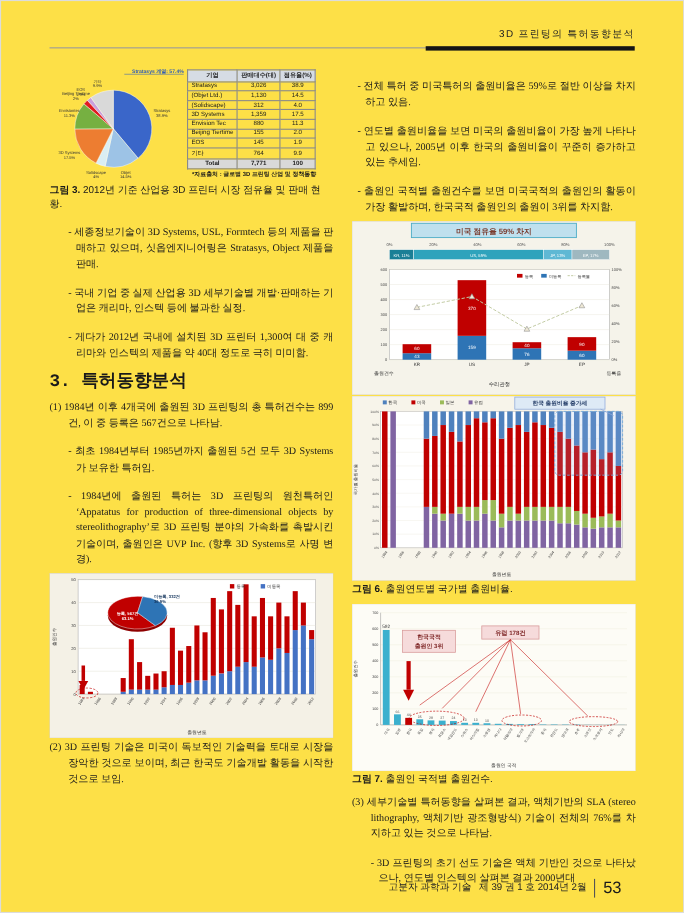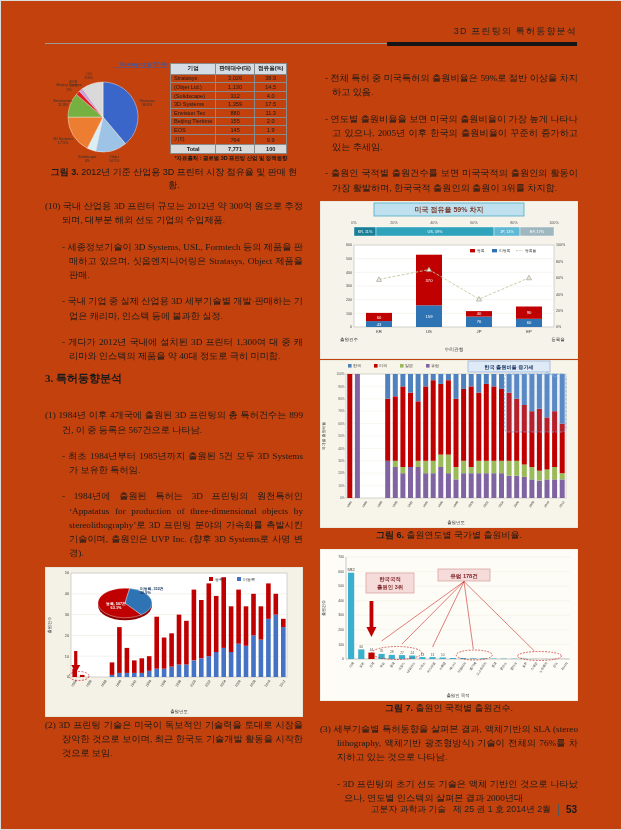--- a/index.html
+++ b/index.html
@@ -1,47 +1,47 @@
 <!DOCTYPE html>
 <html><head>
 <meta charset="utf-8">
 <style>
   html,body{margin:0;padding:0;background:#ffffff;}
-  .page{width:622px;height:830px;background:#c2410c;border:1px solid #dcdcdc;box-sizing:border-box;
+  .page{width:622px;height:830px;background:#fde047;border:1px solid #dcdcdc;box-sizing:border-box;
         padding:24px 44px 3px 44px;position:relative;overflow:hidden;
         font-family:"Liberation Serif","DejaVu Serif",serif;color:#1a1a1a;}
   .header{text-align:right;font-size:9px;letter-spacing:1.2px;color:#222;
           font-family:"Liberation Sans",sans-serif;}
   .rule{position:relative;height:5px;border-top:1px solid #9a9a9a;margin-top:5px;}
   .rule .rule-accent{position:absolute;top:-2px;right:0;width:190px;height:3.5px;background:#151515;}
   .cols{display:flex;gap:17px;margin-top:10px;}
   .col{width:258px;flex:0 0 258px;}
   .para{font-size:9.2px;line-height:1.55;text-align:justify;margin-bottom:6px;}
   .lead{padding-left:17px;text-indent:-17px;}
   .sub-item{padding-left:24px;text-indent:-7px;margin-top:12px;}
   .bullets .sub-item{padding-left:12px;text-indent:-7px;margin-bottom:1px;}
-  .section-heading{font-weight:bold;font-size:11px;margin:8px 0 22px 0;
-                   font-family:Liberation Serif, serif;}
-  .caption{font-size:9px;margin:1px 0 7px 0;font-family:"Liberation Sans",sans-serif;text-align:center;}
+  .section-heading{font-weight:bold;font-size:16px;margin:8px 0 6px 0;
+                   font-family:Liberation Mono, monospace;}
+  .caption{font-size:9px;margin:1px 0 7px 0;font-family:"Liberation Sans",sans-serif;}
   .caption b{font-weight:bold;}
   .figblock{margin-bottom:1px;}
   .fig3{display:flex;align-items:flex-start;gap:1px;}
   .fig3-right{margin-top:4px;}
   table.fig3t{border-collapse:collapse;font-size:5.6px;font-family:"Liberation Sans",sans-serif;}
   .fig3t th,.fig3t td{border:0.6px solid #8a8a8a;padding:0.8px 3px;text-align:center;}
   .fig3t th{background:#D6DCE4;font-weight:bold;}
   .fig3t td.name{text-align:left;}
   .fig3t tr.total td{background:#D9D9D9;font-weight:bold;}
   .footnote{font-size:5.4px;text-align:right;font-weight:bold;margin-top:1.5px;
             font-family:"Liberation Sans",sans-serif;}
   .chart{line-height:0;}
-  .footer{position:absolute;right:44px;bottom:13px;display:flex;align-items:center;gap:7px;
+  .footer{position:absolute;right:56px;bottom:13px;display:flex;align-items:center;gap:7px;
           font-family:"Liberation Sans",sans-serif;}
   .footer .journal,.footer .issue{font-size:8.8px;color:#222;}
-  .footer .pageno{font-weight:bold;font-size:10px;border-left:1.4px solid #555;padding-left:7px;line-height:1.15;}
+  .footer .pageno{font-weight:normal;font-size:15px;border-left:1.4px solid #555;padding-left:7px;line-height:1.15;}
 </style>
 </head>
 <body>
 
 <div class="page">
   <div class="header">
     <span>3D 프린팅의 특허동향분석</span>
     <div class="rule">
       <div class="rule-accent"></div>
     </div>
@@ -130,21 +130,20 @@
             <div class="footnote">*자료출처 : 글로벌 3D 프린팅 산업 및 정책동향</div>
           </div>
         </div>
         <div class="caption">
           <b>그림 3.</b>
           <span>2012년 기준 산업용 3D 프린터 시장 점유율 및 판매 현황.</span>
         </div>
       </div>
 
       <div class="para">
-        <div class="lead">(10) 국내 산업용 3D 프린터 규모는 2012년 약 300억 원으로 추정되며, 대부분 해외 선도 기업의 수입제품.</div>
         <div>
             <div class="sub-item">- 세종정보기술이 3D Systems, USL, Formtech 등의 제품을 판매하고 있으며, 싯옵엔지니어링은 Stratasys, Object 제품을 판매.</div>
             <div class="sub-item">- 국내 기업 중 실제 산업용 3D 세부기술별 개발·판매하는 기업은 캐리마, 인스텍 등에 불과한 실정.</div>
             <div class="sub-item">- 게다가 2012년 국내에 설치된 3D 프린터 1,300여 대 중 캐리마와 인스텍의 제품을 약 40대 정도로 극히 미미함.</div>
           </div>
       </div>
 
       <div class="section-heading">3. 특허동향분석</div>
 
       <div class="para">
@@ -607,16 +606,16 @@
         <div class="lead">(3) 세부기술별 특허동향을 살펴본 결과, 액체기반의 SLA (stereo lithography, 액체기반 광조형방식) 기술이 전체의 76%를 차지하고 있는 것으로 나타남.</div>
         <div>
             <div class="sub-item">- 3D 프린팅의 초기 선도 기술은 액체 기반인 것으로 나타났으나, 연도별 인스텍의 살펴본 결과 2000년대</div>
           </div>
       </div>
     </div>
   </div>
 
   <div class="footer">
     <span class="journal">고분자 과학과 기술</span>
-    <span class="issue">제 25 권 1 호 2014년 2월</span>
+    <span class="issue">제 39 권 1 호 2014년 2월</span>
     <span class="pageno">53</span>
   </div>
 </div>
 
 </body></html>

